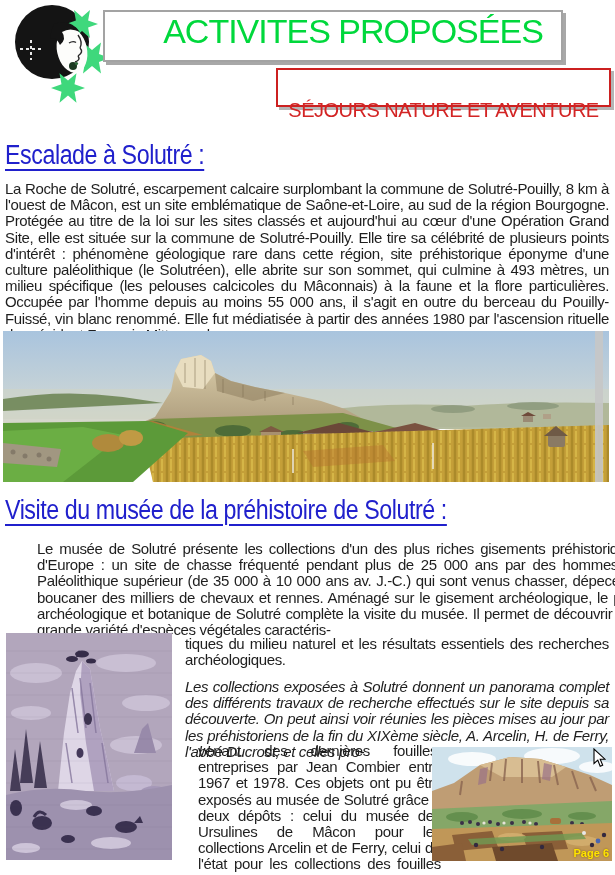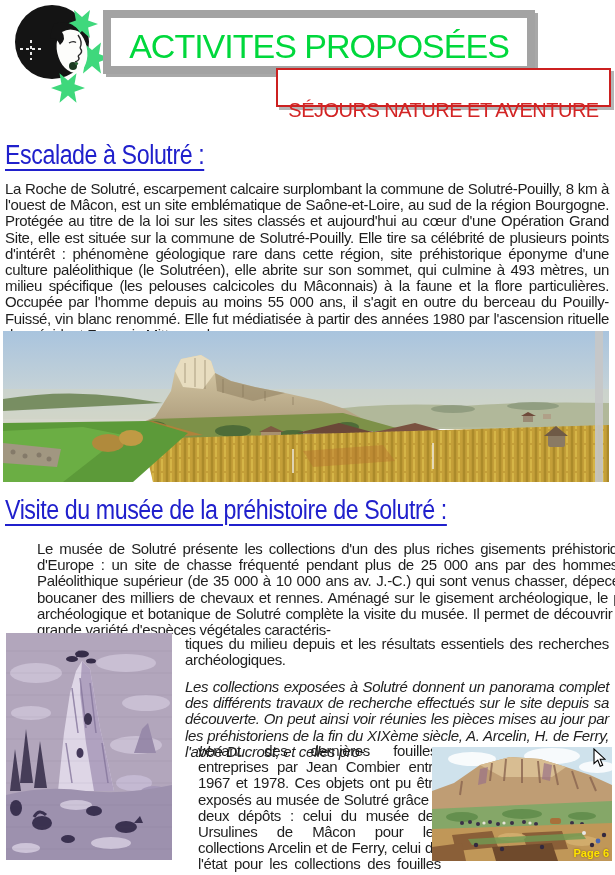--- a/index.html
+++ b/index.html
@@ -4,22 +4,22 @@
 <style>
   html,body{margin:0;padding:0;background:#ffffff;}
   #page{
     position:relative;width:615px;height:875px;background:#ffffff;overflow:hidden;
     font-family:"Liberation Sans", sans-serif;color:#1e1e1e;
   }
   
   .logo{position:absolute;left:12px;top:2px;width:96px;height:106px;}
   .title-box{
     position:absolute;left:103px;top:10px;width:416px;height:48px;
-    border:8px solid #a3a3a3;background:#fff;box-shadow:3px 3px 0 #a8a8a8;
-    display:flex;align-items:flex-end;justify-content:center;
+    border:2px solid #a3a3a3;background:#fff;box-shadow:3px 3px 0 #a8a8a8;
+    display:flex;align-items:flex-start;justify-content:center;padding-left:40px;
   }
   .title-box span{font-size:34px;letter-spacing:-1px;color:#00d83c;white-space:nowrap;}
   .subtitle-box{
     position:absolute;left:276px;top:68px;width:331px;height:35px;
     border:2px solid #cc2020;background:#fff;box-shadow:3px 3px 0 #b5b5b5;
     display:flex;align-items:center;justify-content:center;
   }
   .subtitle-box span{font-size:20px;letter-spacing:-0.5px;color:#d32424;white-space:nowrap;margin-top:46px;}
   
   .heading{
@@ -234,21 +234,21 @@
           <path d="M0,106 H166"></path>
         <path d="M0,128 H166"></path>
           <path d="M0,150 H166"></path>
           <path d="M0,172 H166"></path>
           <path d="M0,194 H166"></path>
           <path d="M0,216 H166"></path>
       </g>
     </svg>
   </div>
 
-  <p class="body-text para2b">tiques du milieu depuis et les résultats essentiels des recherches archéologiques.</p>
+  <p class="body-text para2b">tiques du milieu naturel et les résultats essentiels des recherches archéologiques.</p>
   <p class="body-text para2c">Les collections exposées à Solutré donnent un panorama complet des différents travaux de recherche effectués sur le site depuis sa découverte. On peut ainsi voir réunies les pièces mises au jour par les préhistoriens de la fin du XIXème siècle, A. Arcelin, H. de Ferry, l'abbé Ducrost, et celles pro-</p>
   <p class="body-text para2d">venant des dernières fouilles, entreprises par Jean Combier entre 1967 et 1978. Ces objets ont pu être exposés au musée de Solutré grâce à deux dépôts : celui du musée des Ursulines de Mâcon pour les collections Arcelin et de Ferry, celui de l'état pour les collections des fouilles de 1967 à 1977.</p>
 
   <div class="watercolor">
     <svg viewBox="0 0 180 114" preserveAspectRatio="none">
       <rect width="180" height="114" fill="#cfe2ec"></rect>
       <g fill="#ffffff" opacity="0.85">
           <ellipse cx="40" cy="12" rx="24" ry="7"></ellipse>
           <ellipse cx="120" cy="9" rx="28" ry="8"></ellipse>
           <ellipse cx="165" cy="20" rx="18" ry="6"></ellipse>

